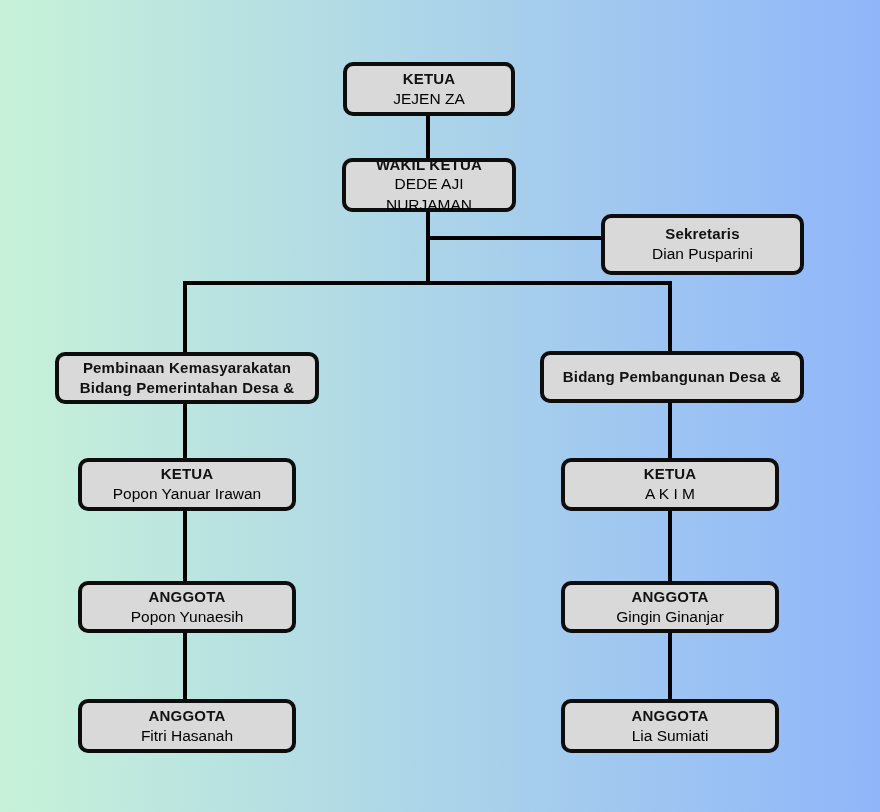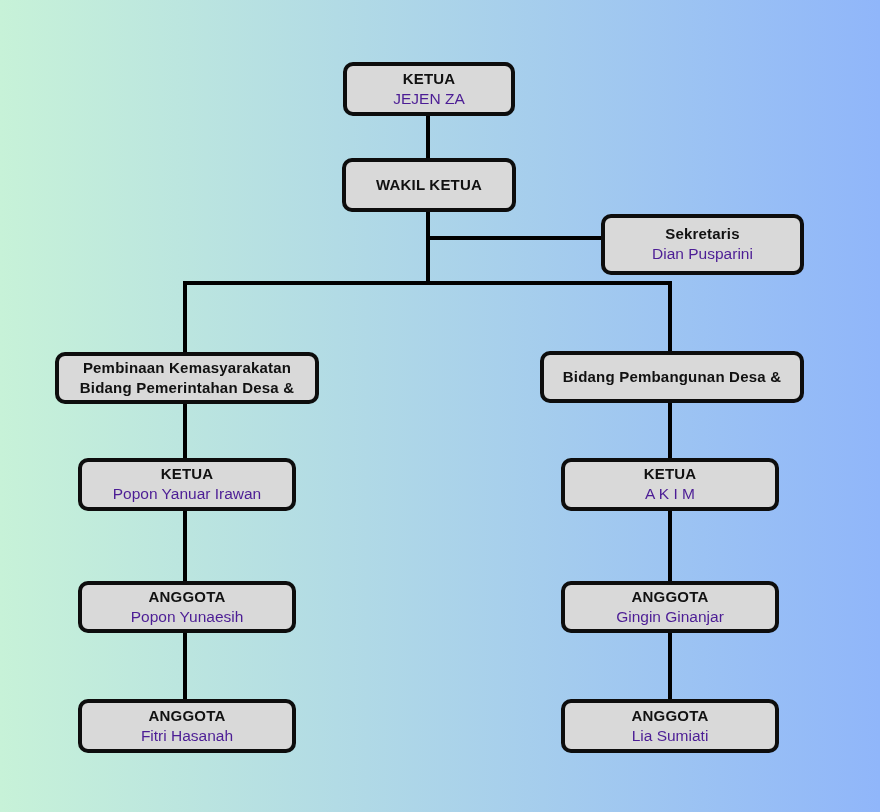--- a/index.html
+++ b/index.html
@@ -35,21 +35,21 @@
     line-height: 1.32;
     padding: 3px 4px;
   }
   .node-title {
     font-weight: bold;
     font-size: 15px;
     letter-spacing: 0.2px;
   }
   .node-name {
     font-size: 15.5px;
-    color: #4c1d95;
+    color: #000000;
   }
 </style>
 </head>
 <body>
 
 <div class="canvas">
 
   <div class="line" style="left:426px; top:112px; width:4px; height:50px;"></div>
   <div class="line" style="left:426px; top:208px; width:4px; height:77px;"></div>
   <div class="line" style="left:428px; top:236px; width:175px; height:4px;"></div>
@@ -63,20 +63,21 @@
   <div class="line" style="left:668px; top:507px; width:4px; height:78px;"></div>
   <div class="line" style="left:668px; top:629px; width:4px; height:74px;"></div>
 
   <div class="node" style="left:343px; top:62px; width:172px; height:54px;">
     <div class="node-title">KETUA</div>
     <div class="node-name">JEJEN ZA</div>
   </div>
 
   <div class="node" style="left:342px; top:158px; width:174px; height:54px;text-align:center;">
     <div class="node-title">WAKIL KETUA</div>
+    <div class="node-name">DEDE AJI NURJAMAN</div>
   </div>
 
   <div class="node" style="left:601px; top:214px; width:203px; height:61px;">
     <div class="node-title">Sekretaris</div>
     <div class="node-name">Dian Pusparini</div>
   </div>
 
   <div class="node" style="left:55px; top:352px; width:264px; height:52px;">
     <div class="node-title">Pembinaan Kemasyarakatan</div>
     <div class="node-title">Bidang Pemerintahan Desa &amp;</div>

